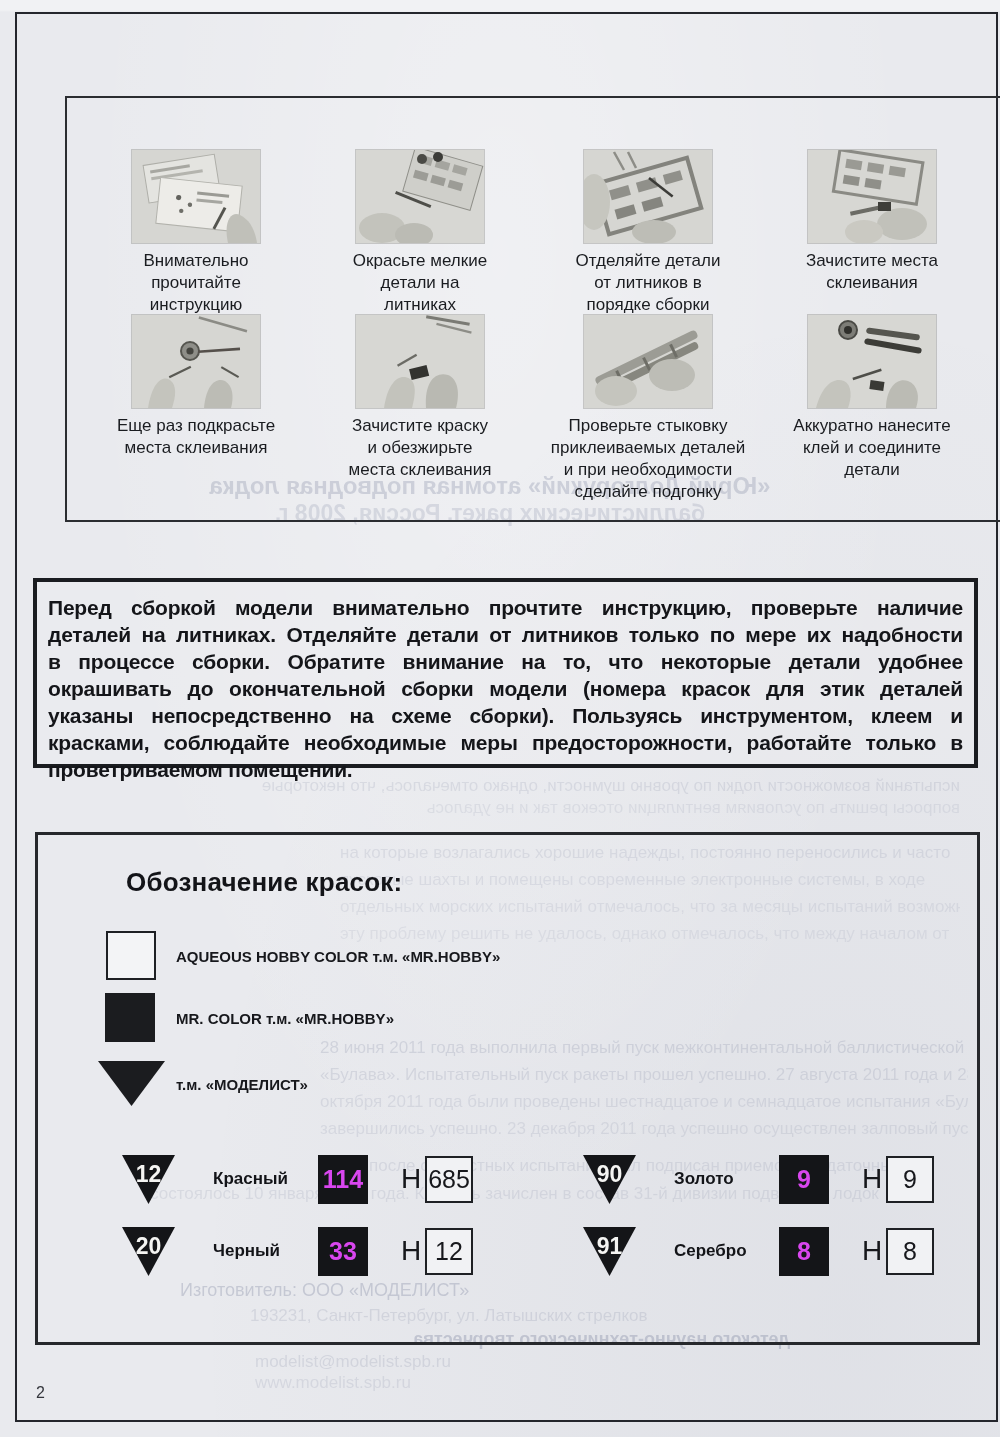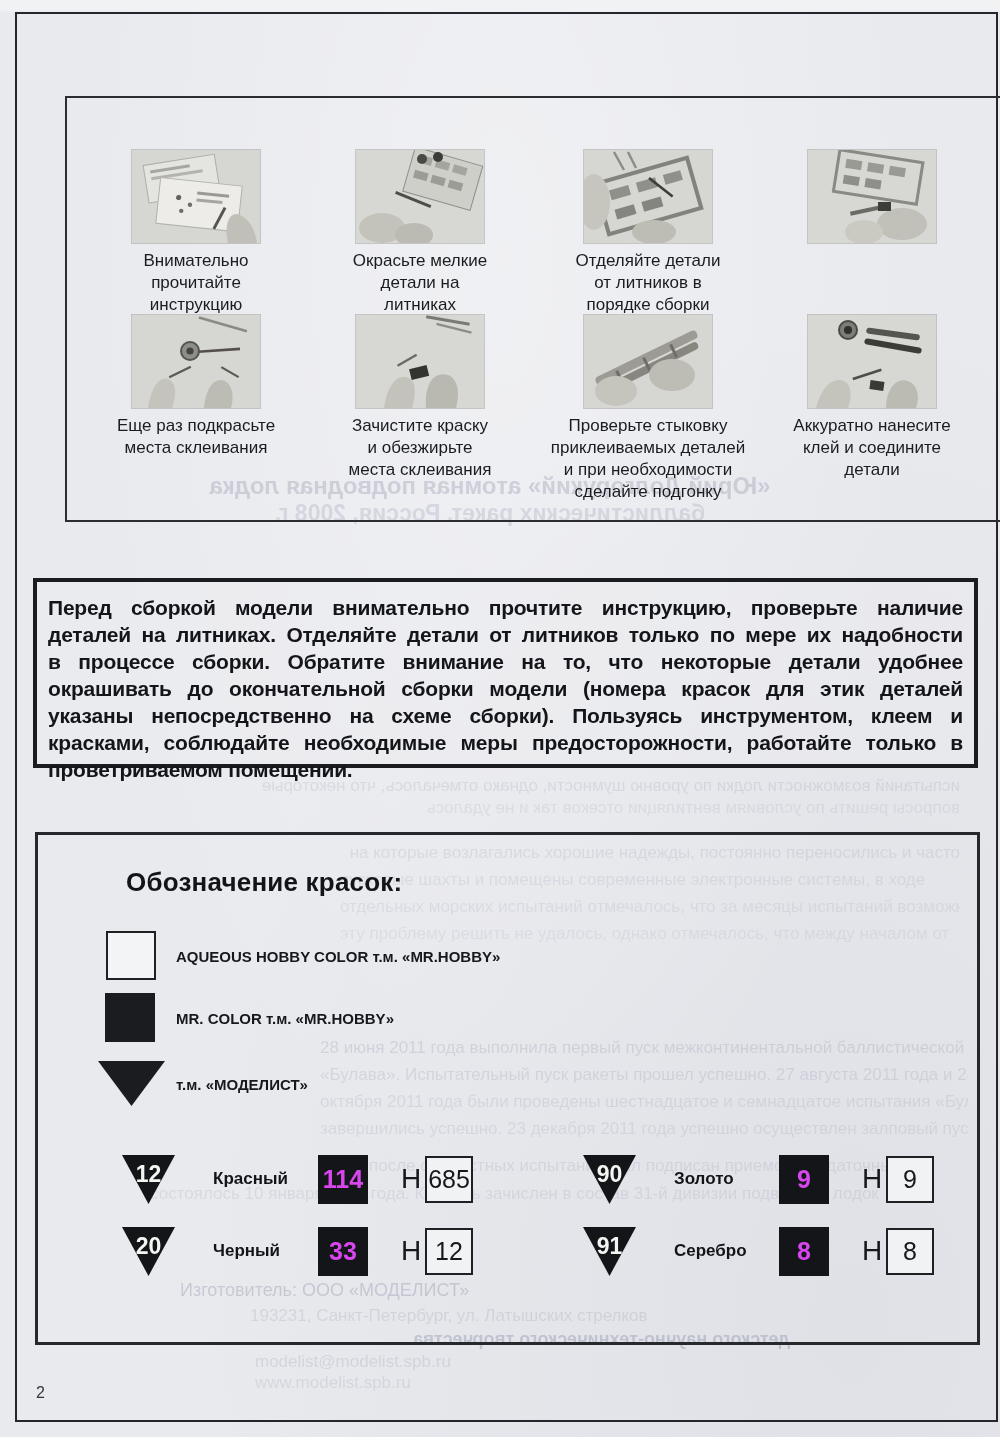--- a/index.html
+++ b/index.html
@@ -56,21 +56,21 @@
 </style>
 </head>
 <body>
 
 <div class="sheet">
   <div class="ghost-layer" id="ghost-layer">
       <div class="ghost mirror gbold" style="left: 150px; top: 472px; width: 680px; opacity: 0.25; font-size: 24px; text-align: center;">«Юрий Долгорукий» атомная подводная лодка</div>
       <div class="ghost mirror gbold" style="left: 150px; top: 500px; width: 680px; opacity: 0.19; font-size: 23px; text-align: center;">баллистических ракет. Россия, 2008 г.</div>
       <div class="ghost mirror" style="left: 45px; top: 776px; width: 915px; opacity: 0.15; font-size: 17px; text-align: left;">испытаний возможности лодки по уровню шумности, однако отмечалось, что некоторые</div>
       <div class="ghost mirror" style="left: 45px; top: 798px; width: 915px; opacity: 0.12; font-size: 17px; text-align: left;">вопросы решить по условиям вентиляции отсеков так и не удалось</div>
-      <div class="ghost" style="left: 340px; top: 843px; width: 620px; opacity: 0.14; font-size: 17px; text-align: right;">на которые возлагались хорошие надежды, постоянно переносились и часто</div>
+      <div class="ghost" style="left: 340px; top: 843px; width: 620px; opacity: 0.14; font-size: 17px; text-align: left;">на которые возлагались хорошие надежды, постоянно переносились и часто</div>
       <div class="ghost" style="left: 340px; top: 870px; width: 620px; opacity: 0.13; font-size: 17px; text-align: left;">пусковые шахты и помещены современные электронные системы, в ходе</div>
       <div class="ghost" style="left: 340px; top: 897px; width: 620px; opacity: 0.12; font-size: 17px; text-align: left;">отдельных морских испытаний отмечалось, что за месяцы испытаний возможно</div>
       <div class="ghost" style="left: 340px; top: 924px; width: 620px; opacity: 0.11; font-size: 17px; text-align: left;">эту проблему решить не удалось, однако отмечалось, что между началом от</div>
       <div class="ghost" style="left: 320px; top: 1038px; width: 648px; opacity: 0.19; font-size: 17px; text-align: left;">28 июня 2011 года выполнила первый пуск межконтинентальной баллистической ракеты</div>
       <div class="ghost" style="left: 320px; top: 1065px; width: 648px; opacity: 0.17; font-size: 17px; text-align: left;">«Булава». Испытательный пуск ракеты прошел успешно. 27 августа 2011 года и 28</div>
       <div class="ghost" style="left: 320px; top: 1092px; width: 648px; opacity: 0.15; font-size: 17px; text-align: left;">октября 2011 года были проведены шестнадцатое и семнадцатое испытания «Булавы», которые</div>
       <div class="ghost" style="left: 320px; top: 1119px; width: 648px; opacity: 0.14; font-size: 17px; text-align: left;">завершились успешно. 23 декабря 2011 года успешно осуществлен залповый пуск двух ракет</div>
       <div class="ghost" style="left: 330px; top: 1156px; width: 630px; opacity: 0.15; font-size: 17px; text-align: left;">года после совместных испытаний был подписан приемо-передаточный акт</div>
       <div class="ghost" style="left: 150px; top: 1184px; width: 820px; opacity: 0.14; font-size: 17px; text-align: left;">состоялось 10 января 2013 года. Корабль зачислен в состав 31-й дивизии подводных лодок</div>
       <div class="ghost" style="left: 180px; top: 1280px; width: 520px; opacity: 0.28; font-size: 18px; text-align: left;">Изготовитель:     ООО «МОДЕЛИСТ»</div>
@@ -161,20 +161,22 @@
 
       <div class="cap" style="left:19px;top:152px">Внимательно
 прочитайте
 инструкцию</div>
       <div class="cap" style="left:243px;top:152px">Окрасьте мелкие
 детали на
 литниках</div>
       <div class="cap" style="left:471px;top:152px">Отделяйте детали
 от литников в
 порядке сборки</div>
+      <div class="cap" style="left:695px;top:152px">Зачистите места
+склеивания</div>
 
       <div class="photo" style="left:65px;top:217px">
         <svg width="128" height="93" viewBox="0 0 128 93">
           <rect width="128" height="93" fill="#d6d6d2"></rect>
           <circle cx="58" cy="36" r="9" fill="#8e8e88" stroke="#55554f" stroke-width="2"></circle>
             <circle cx="58" cy="36" r="3.6" fill="#44443f"></circle>
           <rect x="66" y="34" width="42" height="2.6" fill="#55504b" transform="rotate(-4 87 35)"></rect>
           <rect x="66" y="8" width="50" height="2.6" fill="#8b8b85" transform="rotate(16 91 9)"></rect>
           <path d="M16,93 C20,68 30,60 38,65 C45,70 44,81 40,93 Z" fill="#c4c4bd"></path>
           <path d="M72,93 C74,70 84,62 93,66 C101,71 102,82 99,93 Z" fill="#bcbcb5"></path>

